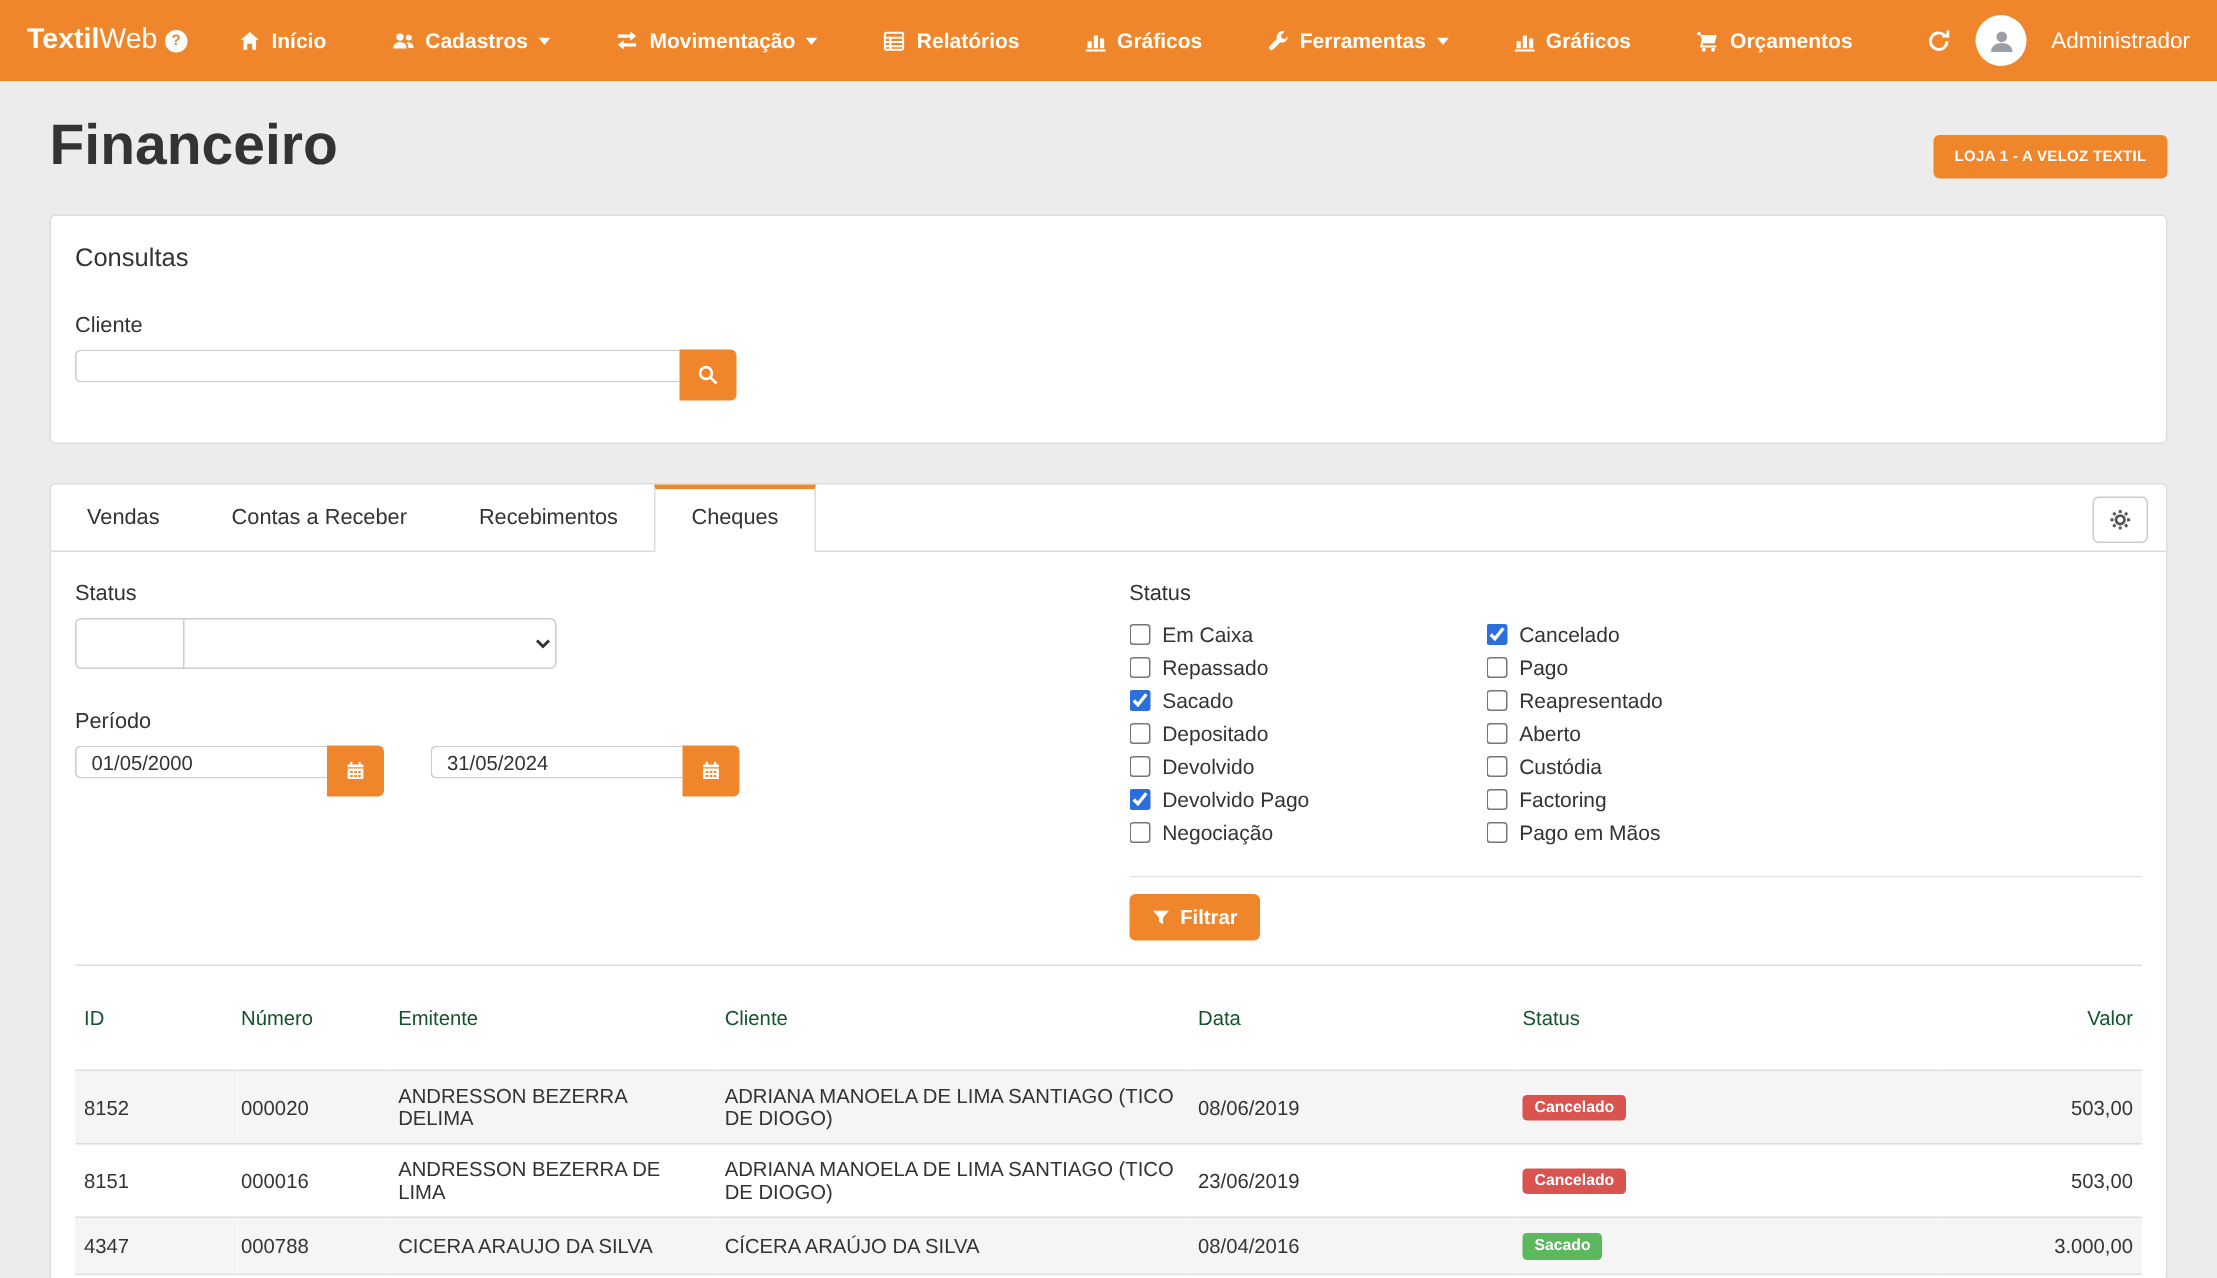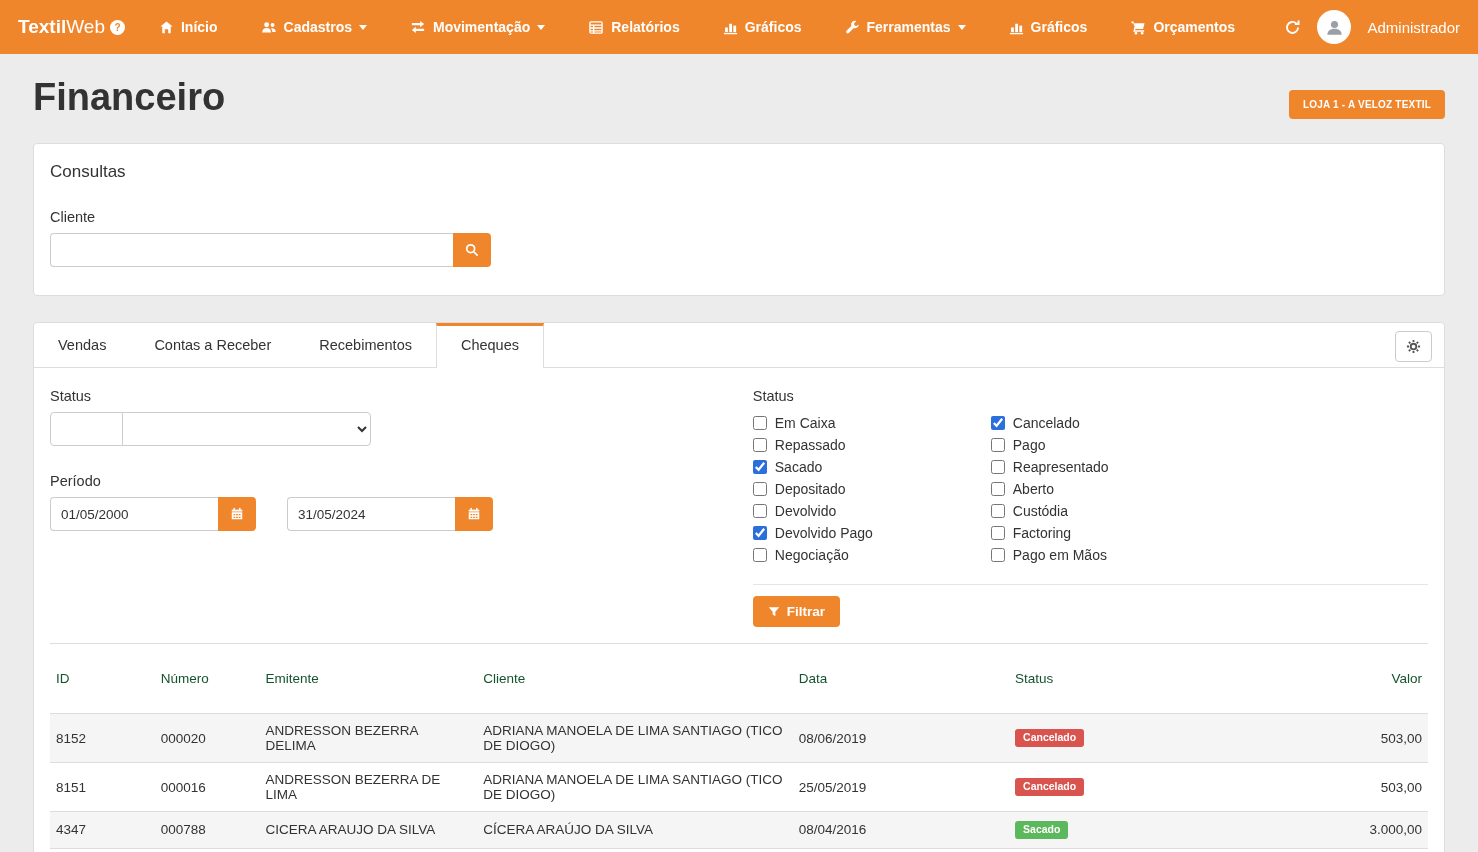--- a/index.html
+++ b/index.html
@@ -34,21 +34,21 @@
   h1 { margin:0; font-size:38px; font-weight:bold; color:#333; }
   .store-btn { margin-top:14px; background:#f0862b; border:none; color:#fff; font-weight:bold; font-size:10px;
     padding:9px 14px; border-radius:4px; cursor:pointer; font-family:inherit; letter-spacing:0.2px; }
 
   .panel { background:#fff; border:1px solid #ddd; border-radius:4px; }
   .consultas { margin-top:24px; padding:18px 16px 28px; }
   .panel-title { font-size:17px; margin-bottom:27px; }
   .field-label { font-size:14.5px; margin-bottom:8px; }
 
   .input-group { display:flex; }
-  .input-group input { height:34px; border:1px solid #ccc; border-right:none; border-radius:4px 0 0 4px;
+  .input-group input { height:22px; border:1px solid #ccc; border-right:none; border-radius:4px 0 0 4px;
     padding:0 10px; font-size:13.5px; font-family:inherit; color:#333; outline:none; flex:1; min-width:0; }
   .ig-btn { width:38px; height:34px; background:#f0862b; border:none; border-radius:0 4px 4px 0; color:#fff;
     display:flex; align-items:center; justify-content:center; cursor:pointer; flex:0 0 38px; }
   .cliente-group { width:441px; }
 
   
   .tabs-panel { margin-top:26px; padding-bottom:2px; }
   .tabs-row { display:flex; align-items:stretch; border-bottom:1px solid #ddd; }
   .tab { padding:14px 24px; font-size:14.5px; cursor:pointer; color:#333; }
   .tab.active { background:#fff; border-left:1px solid #ddd; border-right:1px solid #ddd;
@@ -368,21 +368,21 @@
           <td>ADRIANA MANOELA DE LIMA SANTIAGO (TICO DE DIOGO)</td>
           <td>08/06/2019</td>
           <td><span class="badge" data-variant="danger">Cancelado</span></td>
           <td class="num-right">503,00</td>
         </tr>
         <tr>
           <td>8151</td>
           <td>000016</td>
           <td>ANDRESSON BEZERRA DE LIMA</td>
           <td>ADRIANA MANOELA DE LIMA SANTIAGO (TICO DE DIOGO)</td>
-          <td>25/05/2019</td>
+          <td>23/06/2019</td>
           <td><span class="badge" data-variant="danger">Cancelado</span></td>
           <td class="num-right">503,00</td>
         </tr>
         <tr>
           <td>4347</td>
           <td>000788</td>
           <td>CICERA ARAUJO DA SILVA</td>
           <td>CÍCERA ARAÚJO DA SILVA</td>
           <td>08/04/2016</td>
           <td><span class="badge" data-variant="success">Sacado</span></td>

